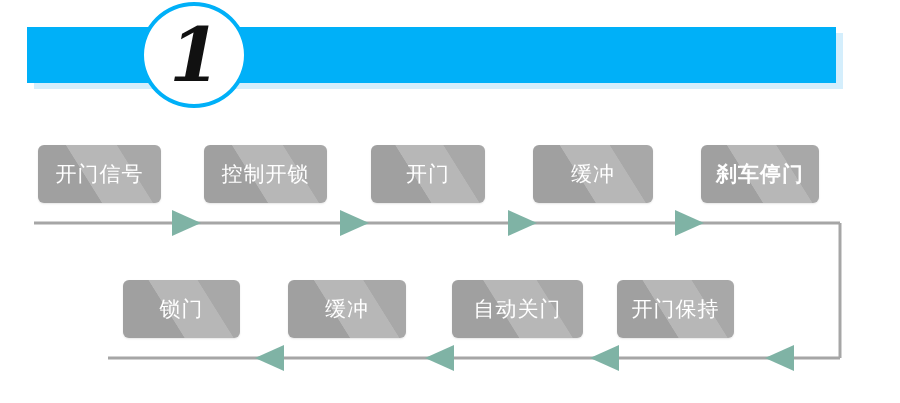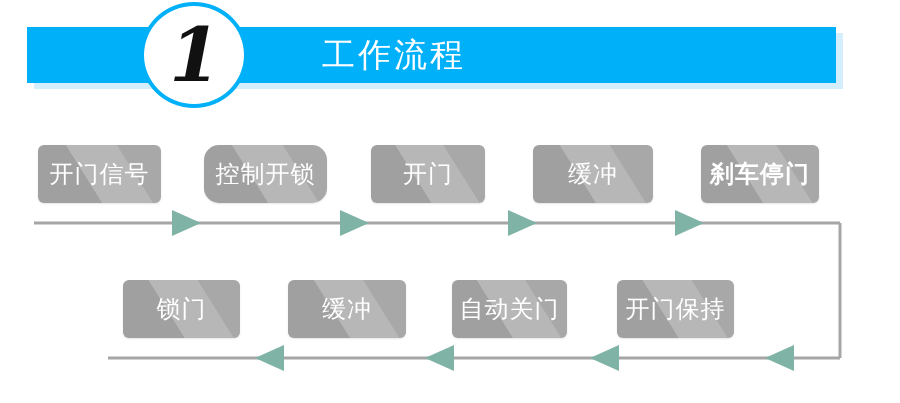--- a/index.html
+++ b/index.html
@@ -82,21 +82,21 @@
     width: 900px; height: 293px;
   }
   .flow-node {
     position: absolute;
     height: 58px;
     border-radius: 6px;
     display: flex;
     align-items: center;
     justify-content: center;
     color: #ffffff;
-    font-size: 24px;
+    font-size: 21px;
     letter-spacing: 1px;
     white-space: nowrap;
     background-color: #a5a5a5;
     background-image: linear-gradient(
         58deg,
         #a0a0a0 0%,
         #a0a0a0 40%,
         #b7b7b7 40.5%,
         #b7b7b7 72%,
         #a8a8a8 72.5%,
@@ -108,21 +108,20 @@
 <body>
 
 <div id="header-banner">
   <div id="header-bar-shadow"></div>
   <div id="header-bar"></div>
 
   <div id="header-number-badge">
     <div id="header-number-text">1</div>
   </div>
 
-  <div id="header-title">工作流程</div>
 </div>
 
 <div id="flow-diagram">
 
   <svg id="flow-connectors" viewBox="0 0 900 293">
       <line x1="34" y1="113" x2="840" y2="113" stroke="#a6a6a6" stroke-width="3"></line>
       <line x1="108" y1="248" x2="840" y2="248" stroke="#a6a6a6" stroke-width="3"></line>
       <line x1="840" y1="113" x2="840" y2="248" stroke="#a6a6a6" stroke-width="3"></line>
       <polygon points="172,100 201,113 172,126" fill="#7fb3a5"></polygon>
       <polygon points="340,100 369,113 340,126" fill="#7fb3a5"></polygon>
@@ -131,41 +130,41 @@
       <polygon points="284,235 255,248 284,261" fill="#7fb3a5"></polygon>
       <polygon points="454,235 425,248 454,261" fill="#7fb3a5"></polygon>
       <polygon points="619,235 590,248 619,261" fill="#7fb3a5"></polygon>
       <polygon points="794,235 765,248 794,261" fill="#7fb3a5"></polygon>
     </svg>
 
   <div id="flow-row-1">
       <div class="flow-node" style="left: 38px; top: 35px; width: 123px;">
         <span>开门信号</span>
       </div>
-      <div class="flow-node" style="left: 204px; top: 35px; width: 123px; border-radius: 15px;">
+      <div class="flow-node" style="left: 204px; top: 35px; width: 123px;">
         <span>控制开锁</span>
       </div>
       <div class="flow-node" style="left: 371px; top: 35px; width: 114px;">
         <span>开门</span>
       </div>
       <div class="flow-node" style="left: 533px; top: 35px; width: 120px;">
         <span>缓冲</span>
       </div>
       <div class="flow-node" style="left: 701px; top: 35px; width: 118px; font-weight: bold;">
         <span>刹车停门</span>
       </div>
     </div>
   <div id="flow-row-2">
       <div class="flow-node" style="left: 123px; top: 170px; width: 117px;">
         <span>锁门</span>
       </div>
       <div class="flow-node" style="left: 288px; top: 170px; width: 118px;">
         <span>缓冲</span>
       </div>
-      <div class="flow-node" style="left: 452px; top: 170px; width: 115px; align-items: center;">
+      <div class="flow-node" style="left: 452px; top: 170px; width: 131px; align-items: center;">
         <span>自动关门</span>
       </div>
       <div class="flow-node" style="left: 617px; top: 170px; width: 117px; border-radius: 6px;">
         <span>开门保持</span>
       </div>
     </div>
 
 </div>
 
 </body></html>

